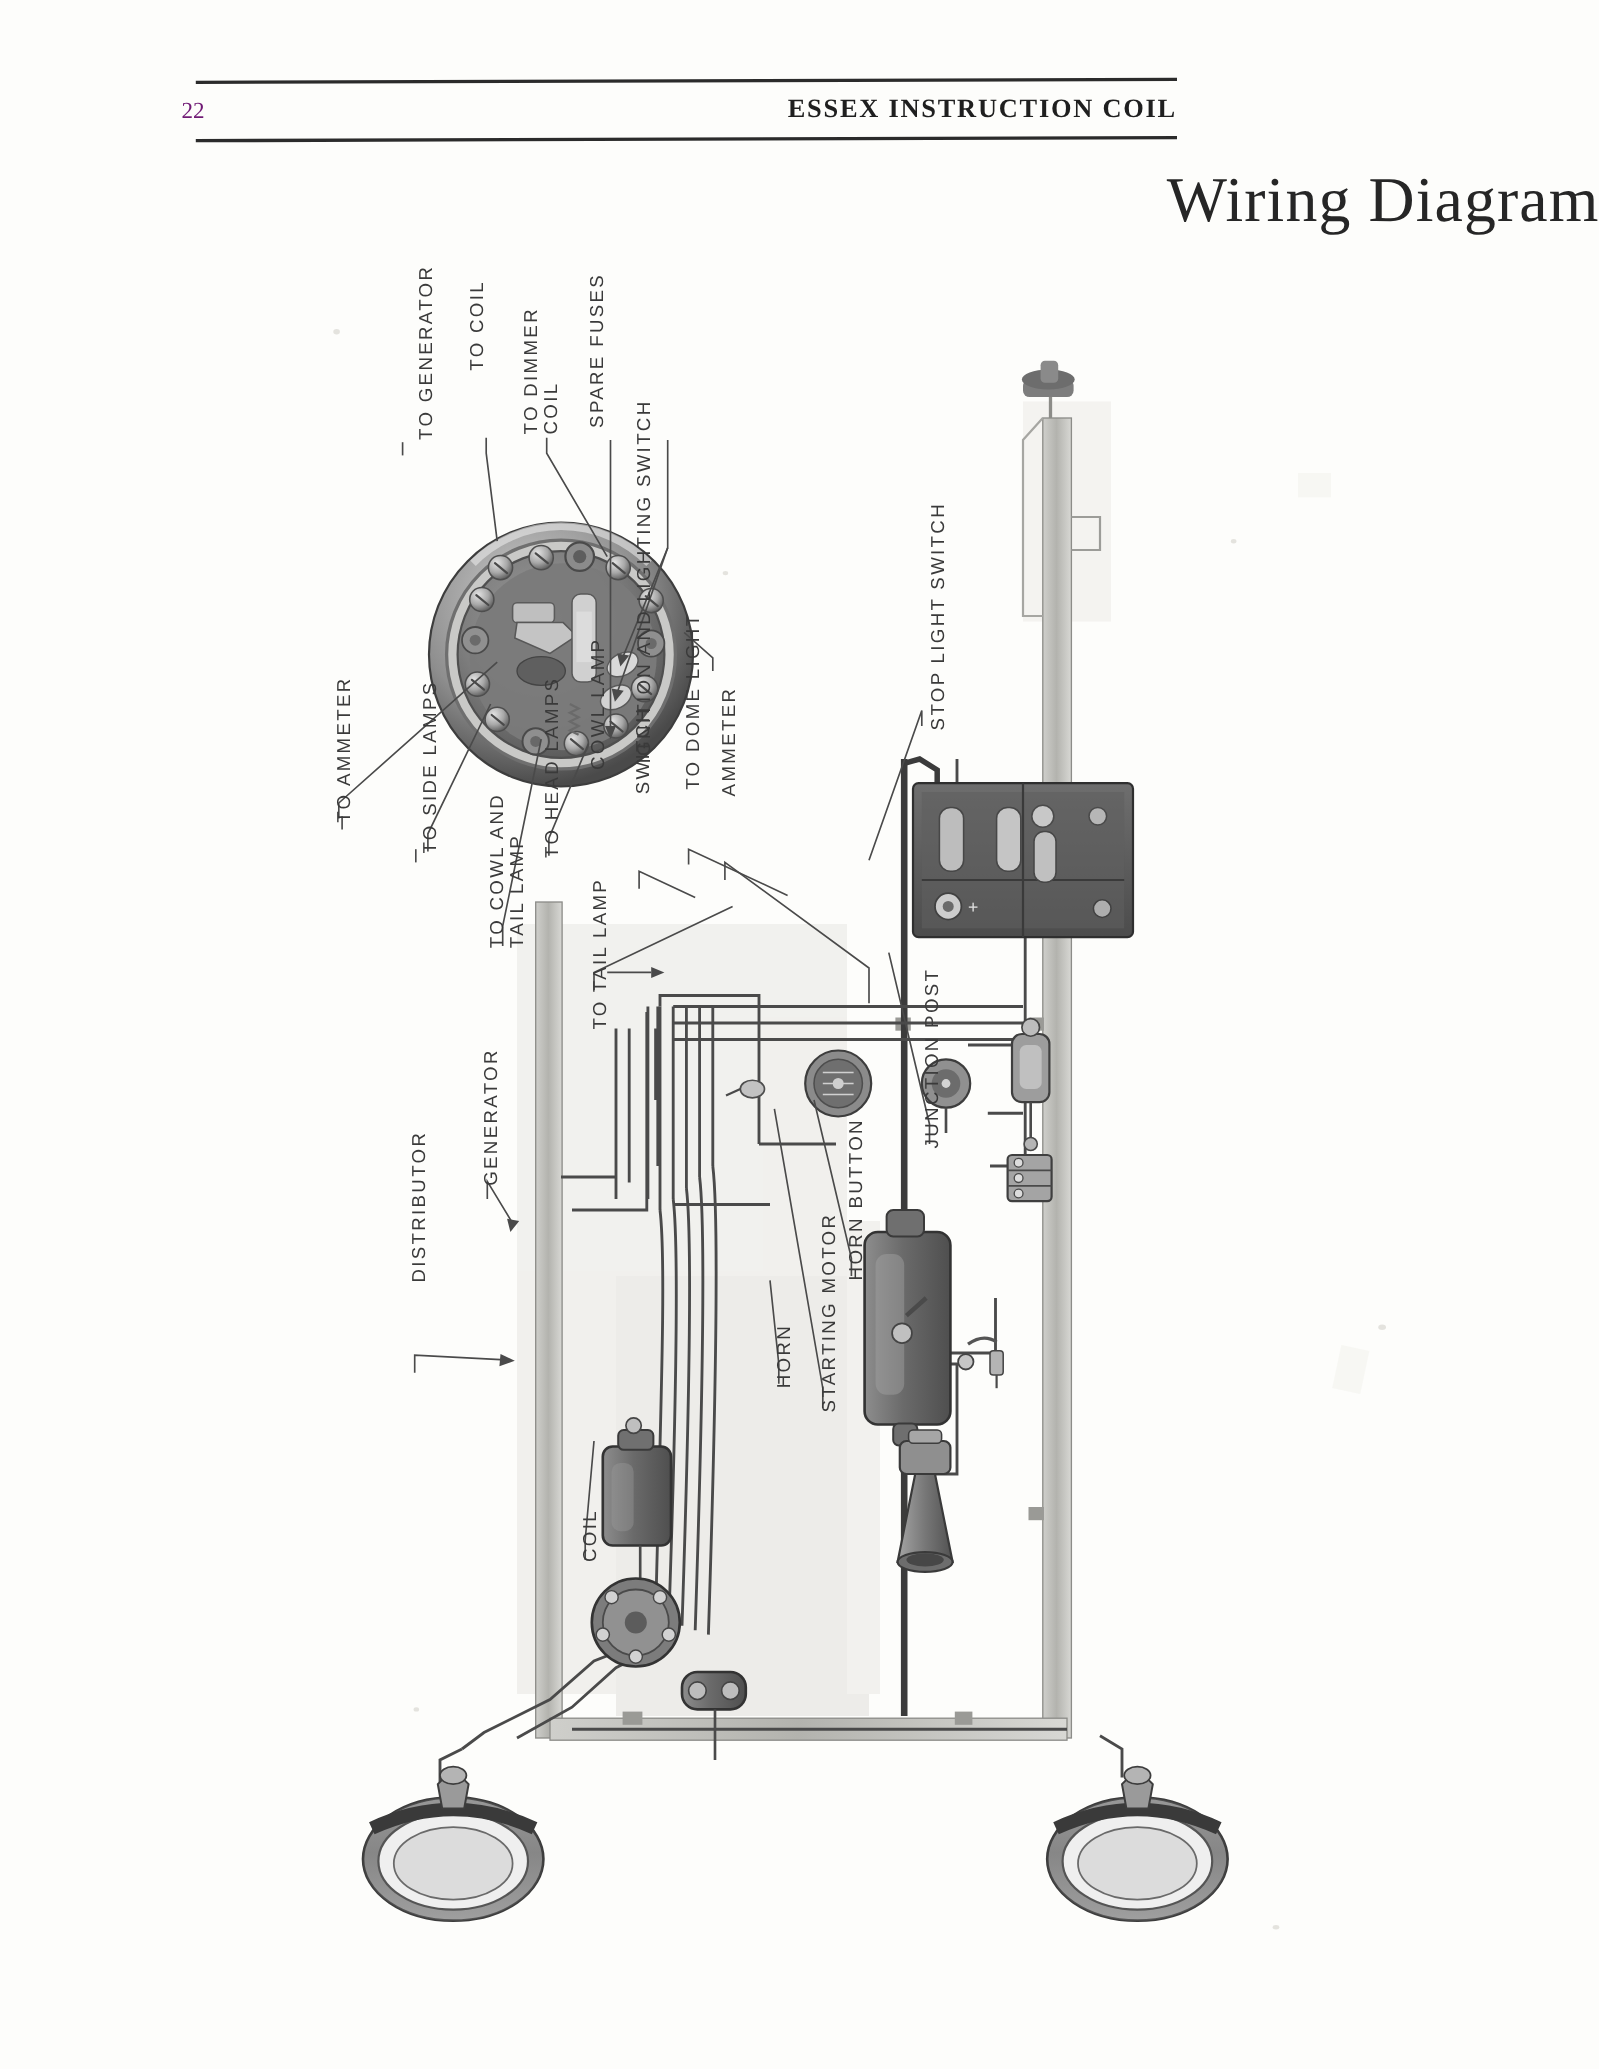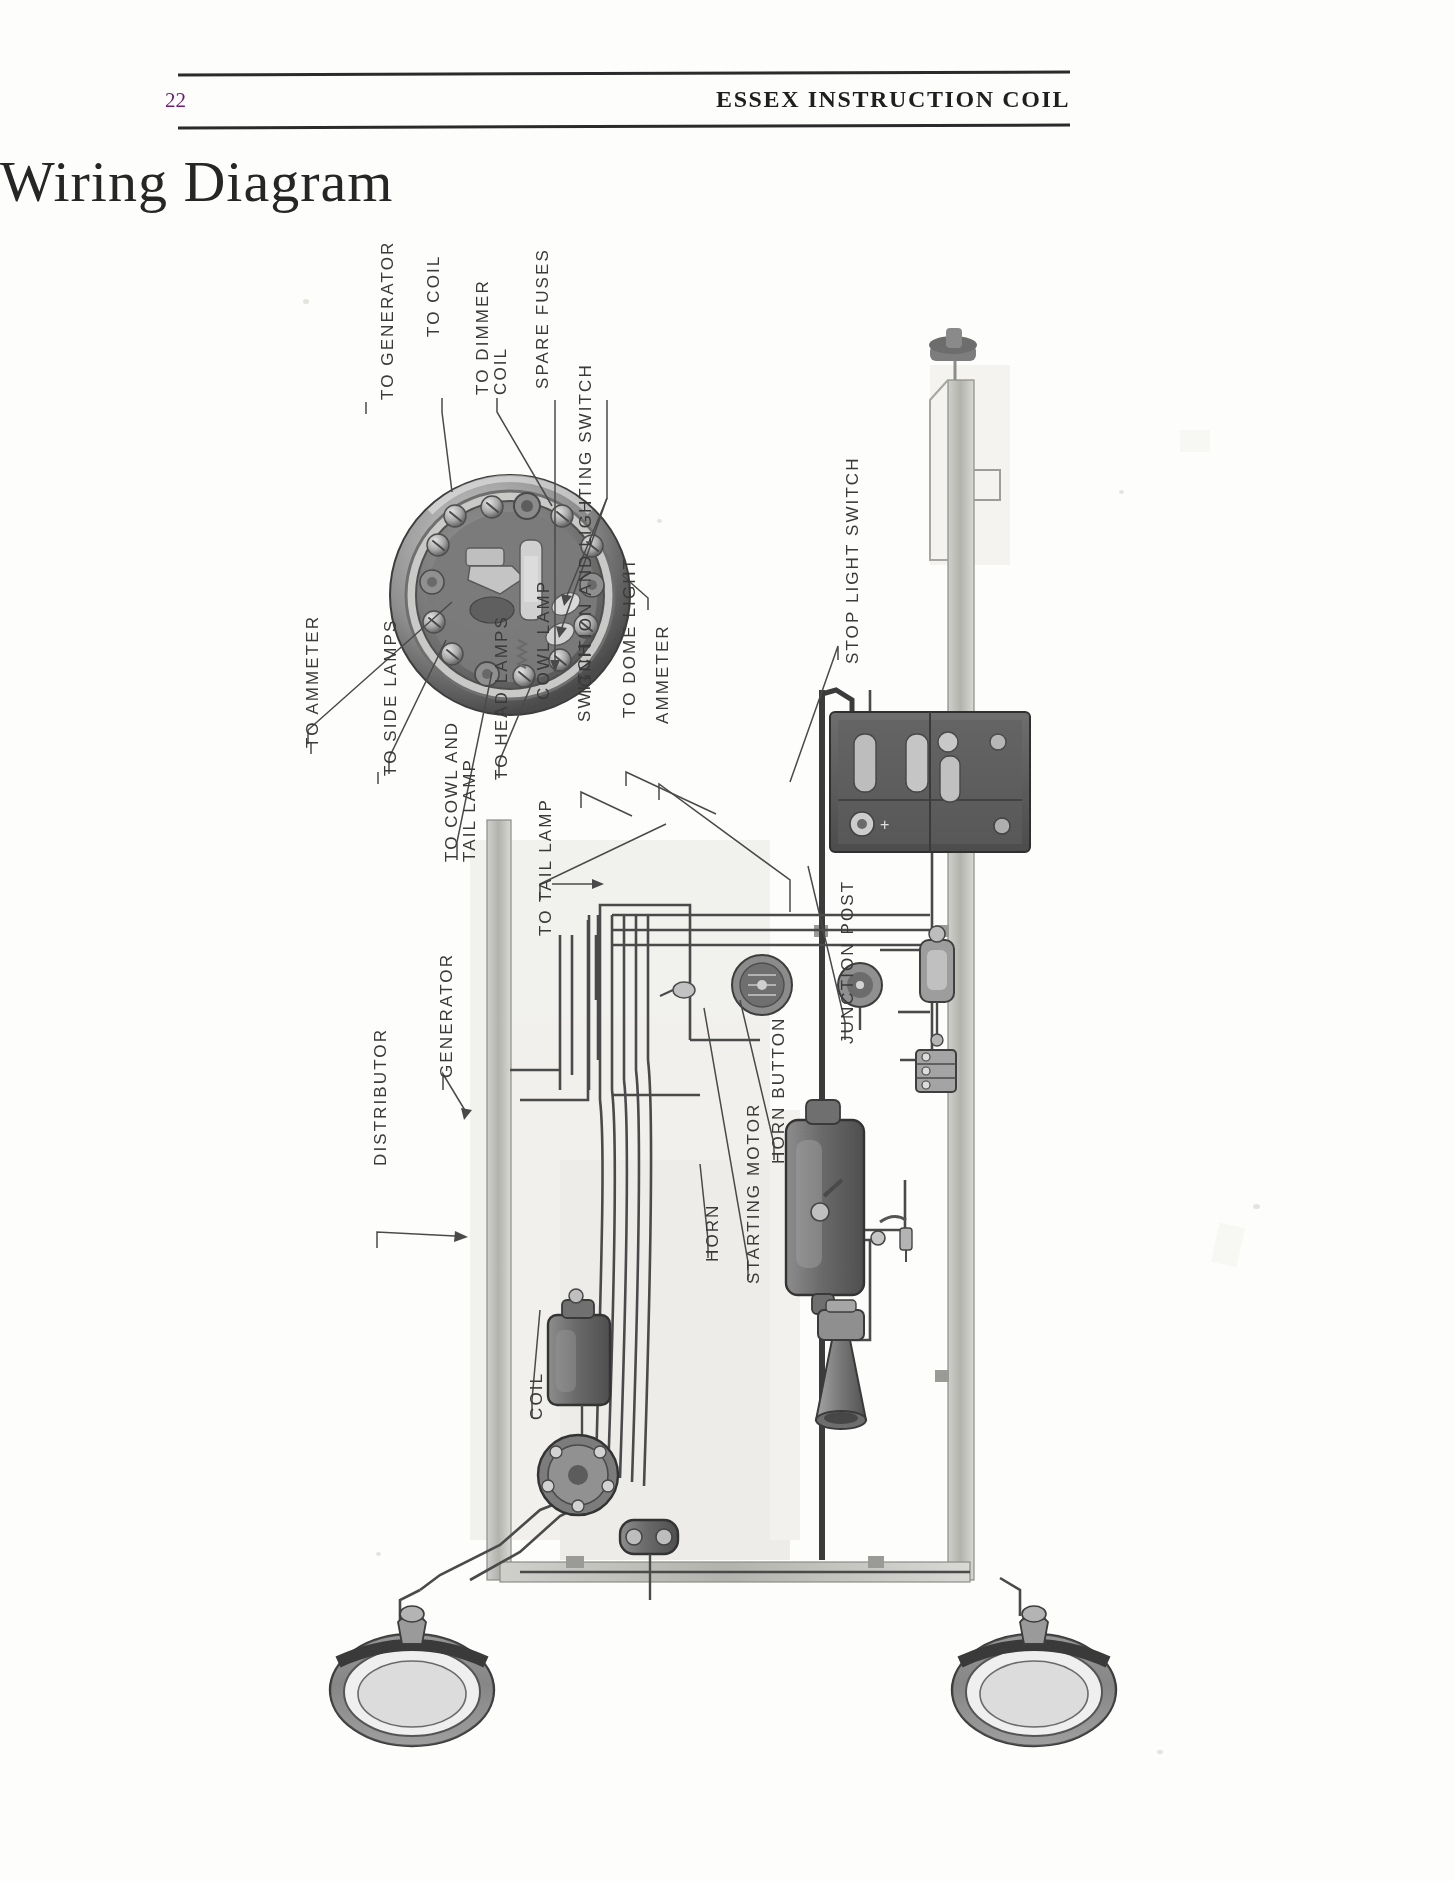--- a/index.html
+++ b/index.html
@@ -67,21 +67,21 @@
     color: #1f1f1f;
     white-space: nowrap;
   }
 
   
   #page-title {
     position: absolute;
     left: 0;
     top: 148px;
     width: 1454px;
-    text-align: left;
+    text-align: right;
     font-family: "Liberation Serif", serif;
     font-size: 58px;
     font-weight: normal;
     letter-spacing: 1px;
     color: #262626;
   }
 
   
   #figure {
     position: absolute;

